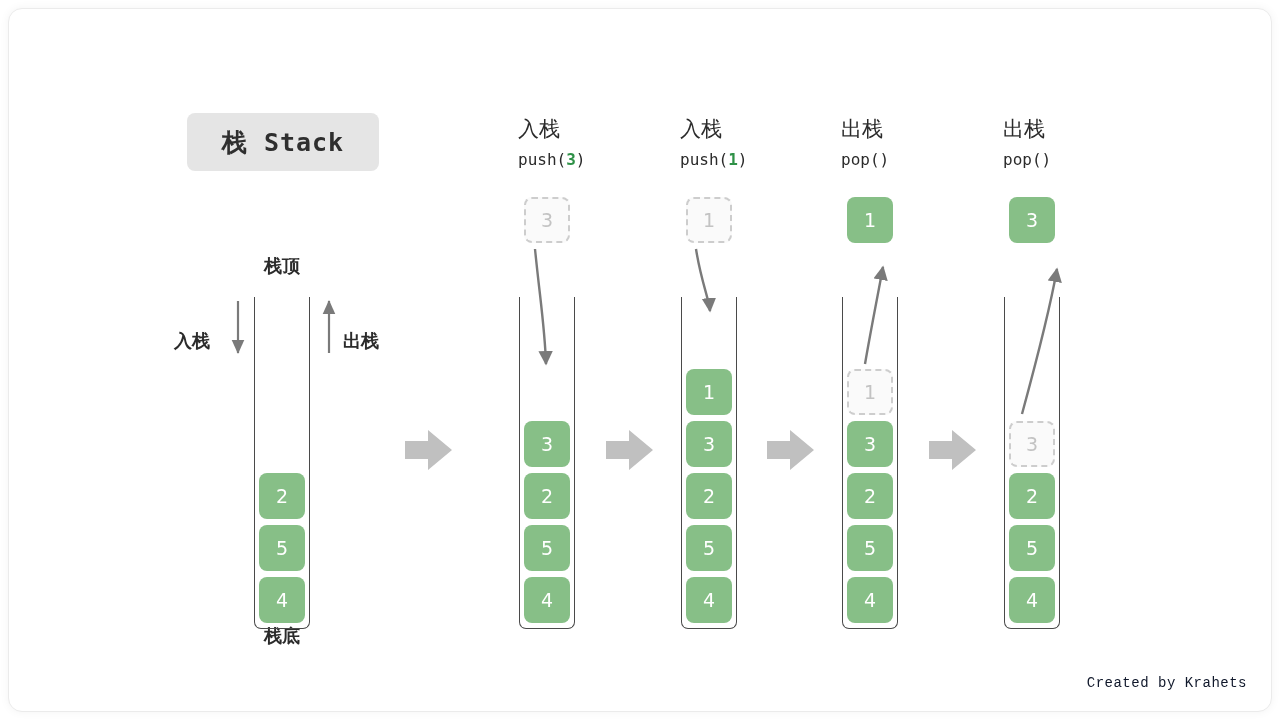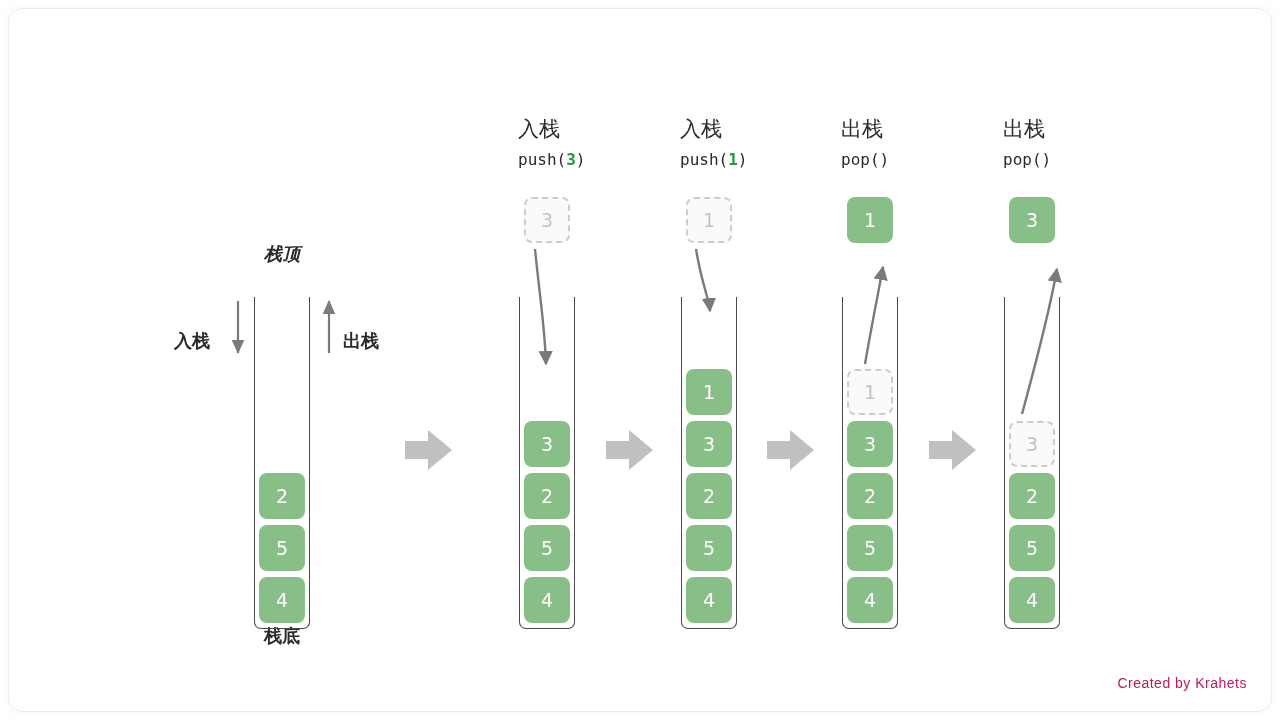--- a/index.html
+++ b/index.html
@@ -123,34 +123,35 @@
   }
   .float-cell.solid { background: #87bf87; color: #ffffff; }
   .float-cell.ghost { background: #fafafa; color: #c3c3c3; border: 2px dashed #cdcdcd; }
 
   svg.ov { position: absolute; left: 0; top: 0; width: 1264px; height: 704px; pointer-events: none; }
 
   .credit {
     position: absolute;
     right: 26px;
     bottom: 22px;
-    font-family: Liberation Sans, sans-serif;
+    font-family: Liberation Mono, monospace;
     font-size: 14px;
-    color: #be185d;
+    color: #0f172a;
     letter-spacing: 0.5px;
   }
 </style>
 </head>
 <body>
 
 <div class="card">
   <div class="stage">
 
-
-    <div class="lbl-bold" style="left:255px; top:233px;font-style:italic;">栈顶</div>
+    <div class="title-badge">栈 Stack</div>
+
+    <div class="lbl-bold" style="left:255px; top:245px;">栈顶</div>
     <div class="lbl-bold" style="left:255px; top:615px;">栈底</div>
     <div class="lbl-bold" style="left:165px; top:320px;">入栈</div>
     <div class="lbl-bold" style="left:334px; top:320px;">出栈</div>
 
     <div class="stack-wrap" id="stack0-wrap" style="left: 245px; top: 288px;">
       <div class="stack-box" id="stack0-box" style="width: 56px; height: 332px;"></div>
     <div class="cell solid" style="left: 5px; top: 176px;">2</div>
         <div class="cell solid" style="left: 5px; top: 228px;">5</div>
         <div class="cell solid" style="left: 5px; top: 280px;">4</div>
       </div>

